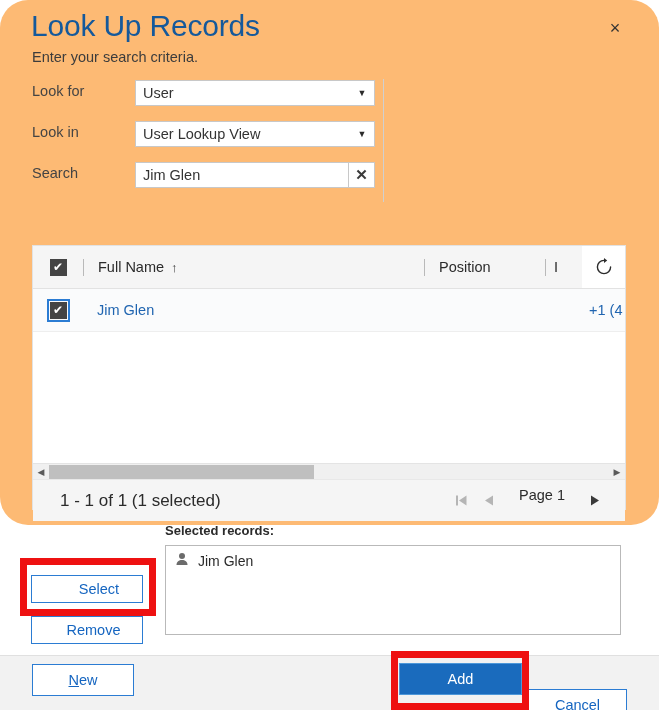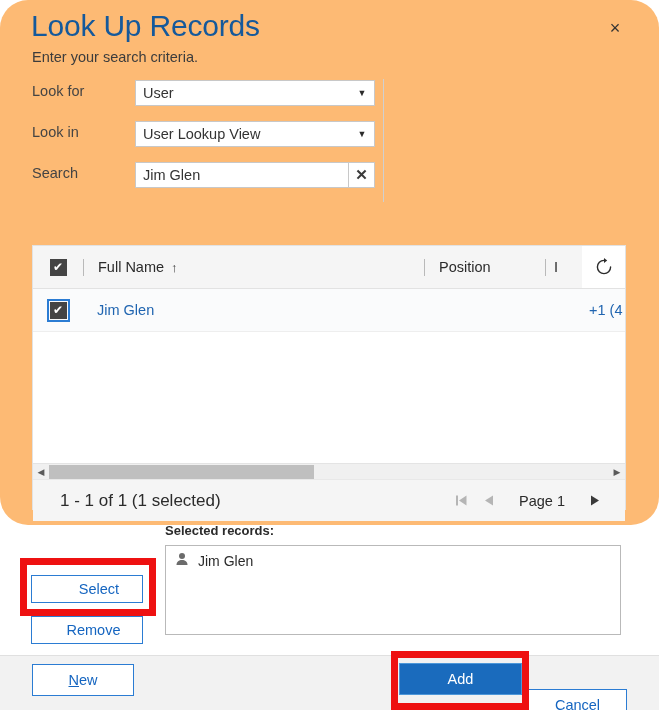--- a/index.html
+++ b/index.html
@@ -110,21 +110,21 @@
   .hs-track { flex: 1; height: 16px; position: relative; }
   .hs-thumb {
     position: absolute; left: 0; top: 1px; width: 265px; height: 14px;
     background: #bfbfbf; cursor: pointer;
   }
   .grid-footer {
     height: 42px; background: #f5f5f5; display: flex; align-items: center;
     position: relative; border-top: 1px solid #e8e8e8;
   }
   .rec-count { position: absolute; left: 27px; font-size: 17px; color: #2b2b2b; }
-  .pager { position: absolute; right: 16px; display: flex; align-items: center; gap: 0; }
+  .pager { position: absolute; right: 16px; display: flex; gap: 0; }
   .pg-btn {
     width: 28px; height: 28px; display: flex; align-items: center;
     justify-content: center; cursor: pointer;
   }
   .pg-label { font-size: 14.5px; color: #2b2b2b; padding: 0 16px; white-space: nowrap; }
 
   
   .sel-label {
     position: absolute; left: 165px; top: 523px;
     font-size: 13px; font-weight: bold; color: #2b2b2b;

